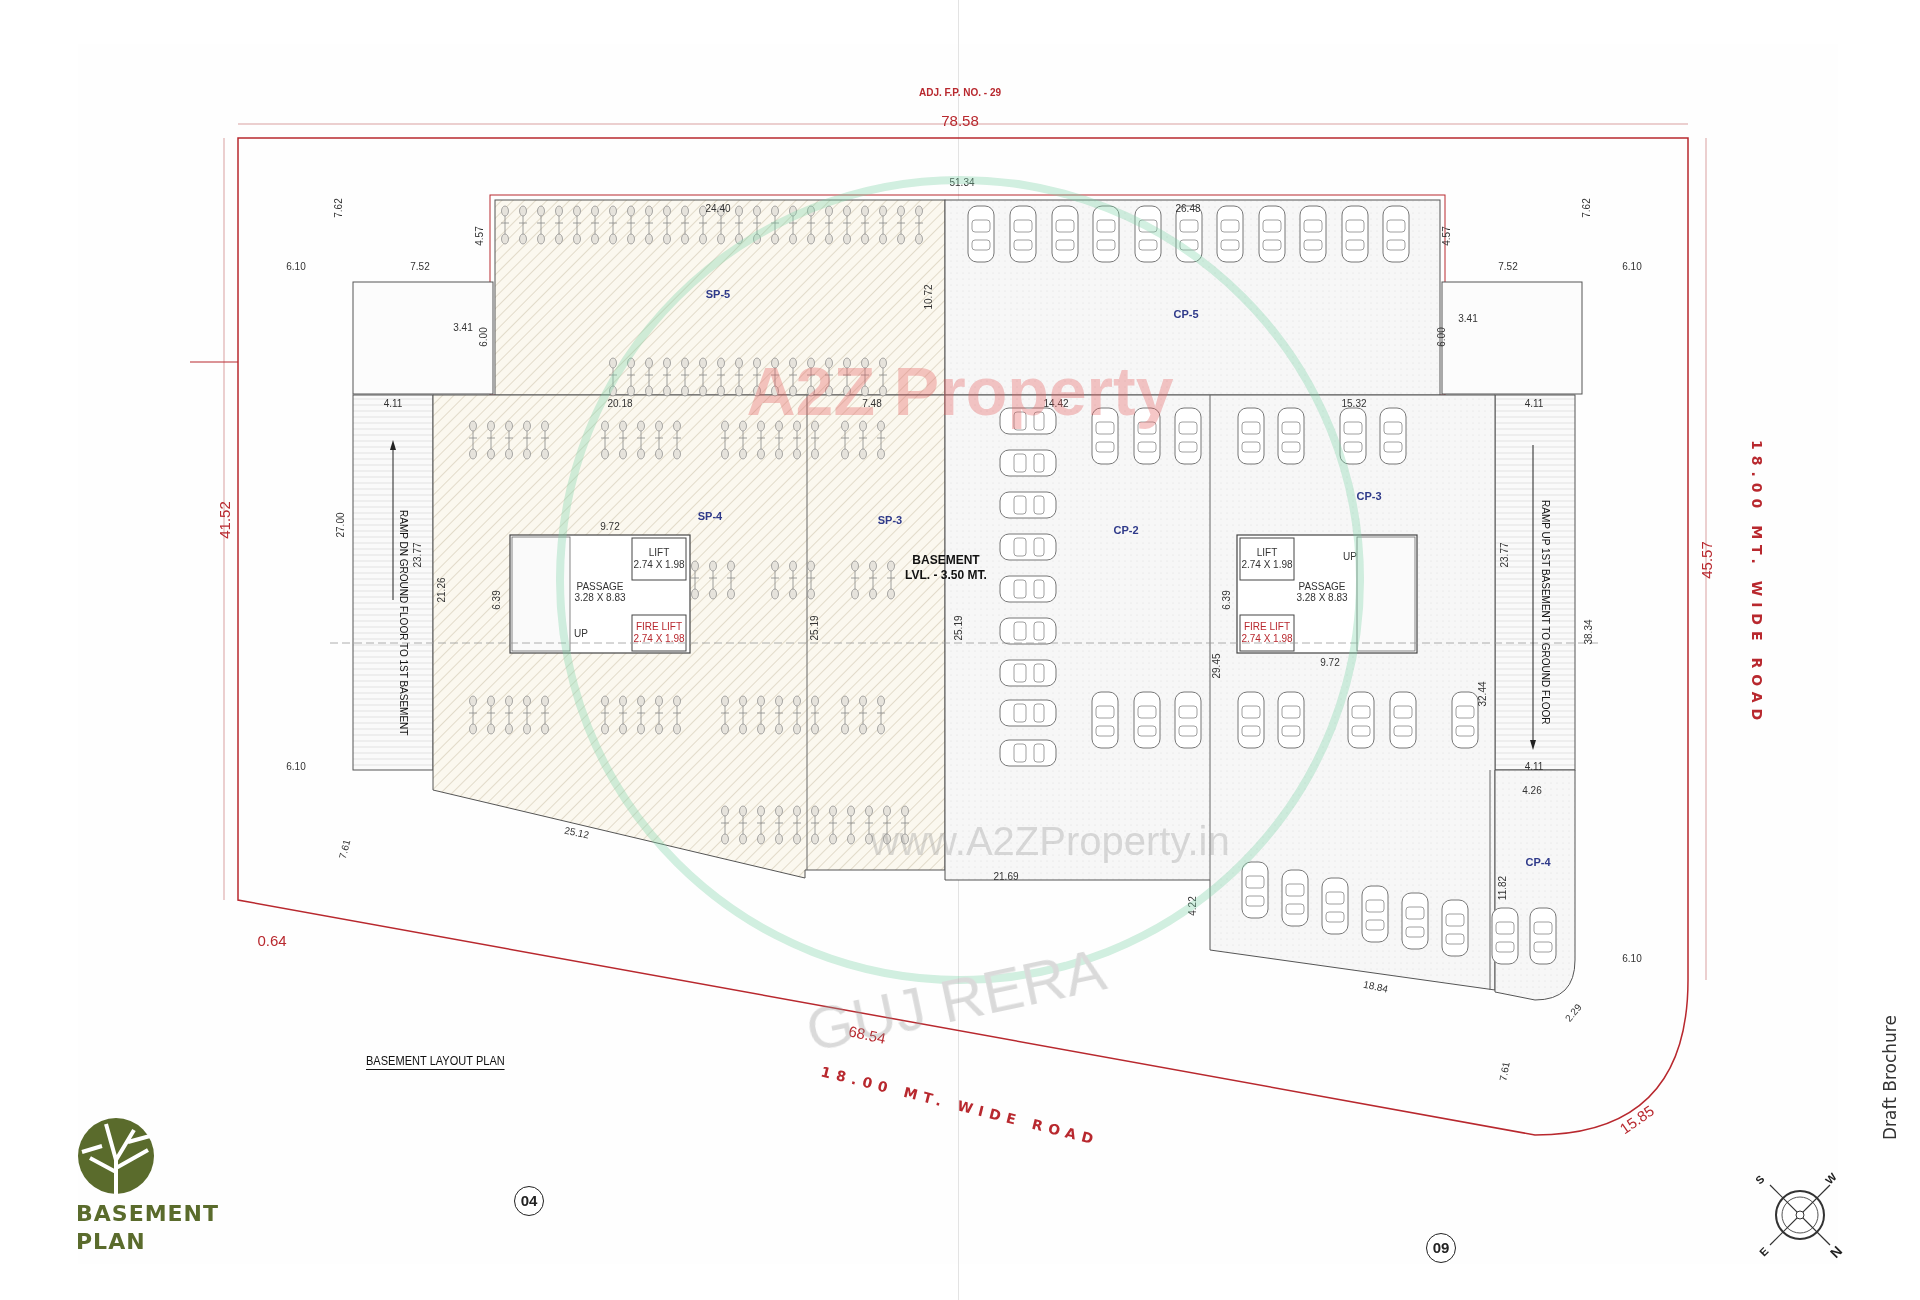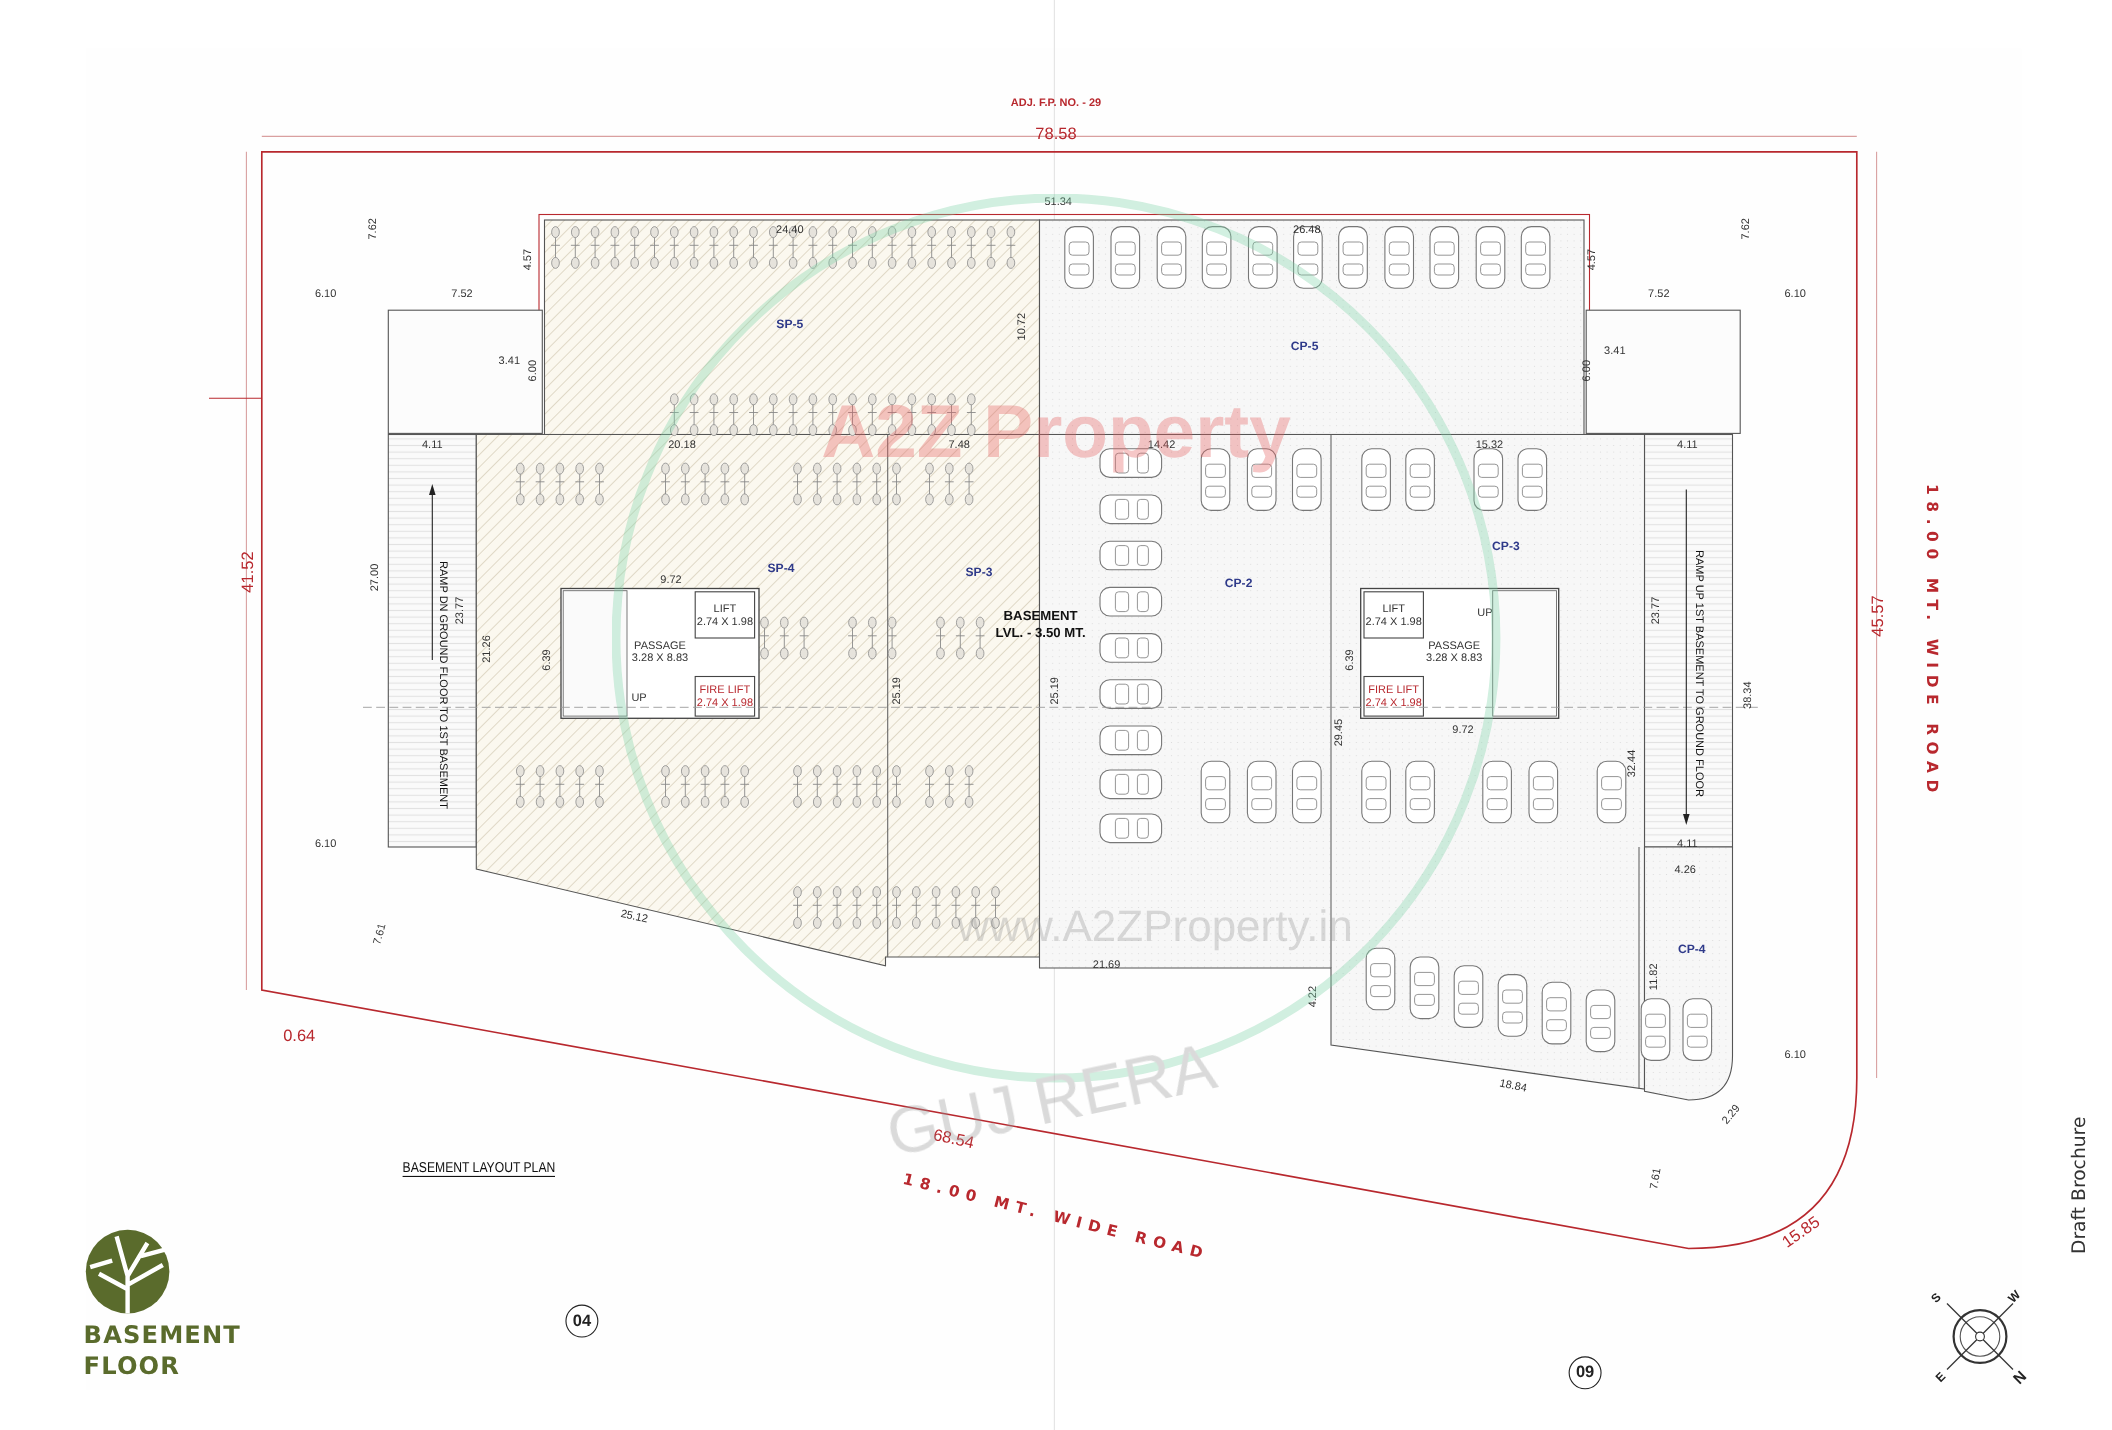--- a/index.html
+++ b/index.html
@@ -388,20 +388,20 @@
   </svg>
 
   <div class="subtitle">BASEMENT LAYOUT PLAN</div>
 
   <div class="title-block">
     <svg width="80" height="80" viewBox="0 0 80 80">
       <circle cx="40" cy="40" r="38" fill="#5a6b2c"></circle>
       <path d="M40 78 L40 44 M40 56 L14 42 M40 52 L72 34 M40 44 L30 8 M40 44 L58 14 M26 30 L6 36 M52 26 L74 20" stroke="#fff" stroke-width="4" fill="none"></path>
     </svg>
     <div class="title-text">BASEMENT</div>
-    <div class="title-text">FLOOR</div>
+    <div class="title-text">PLAN</div>
   </div>
 
   <div class="page-num" style="left:466px;top:1186px;margin-left:48px;">04</div>
   <div class="page-num" style="left:1426px;top:1233px;">09</div>
 
   <div class="draft">Draft Brochure</div>
 </div>
 
 </body></html>

